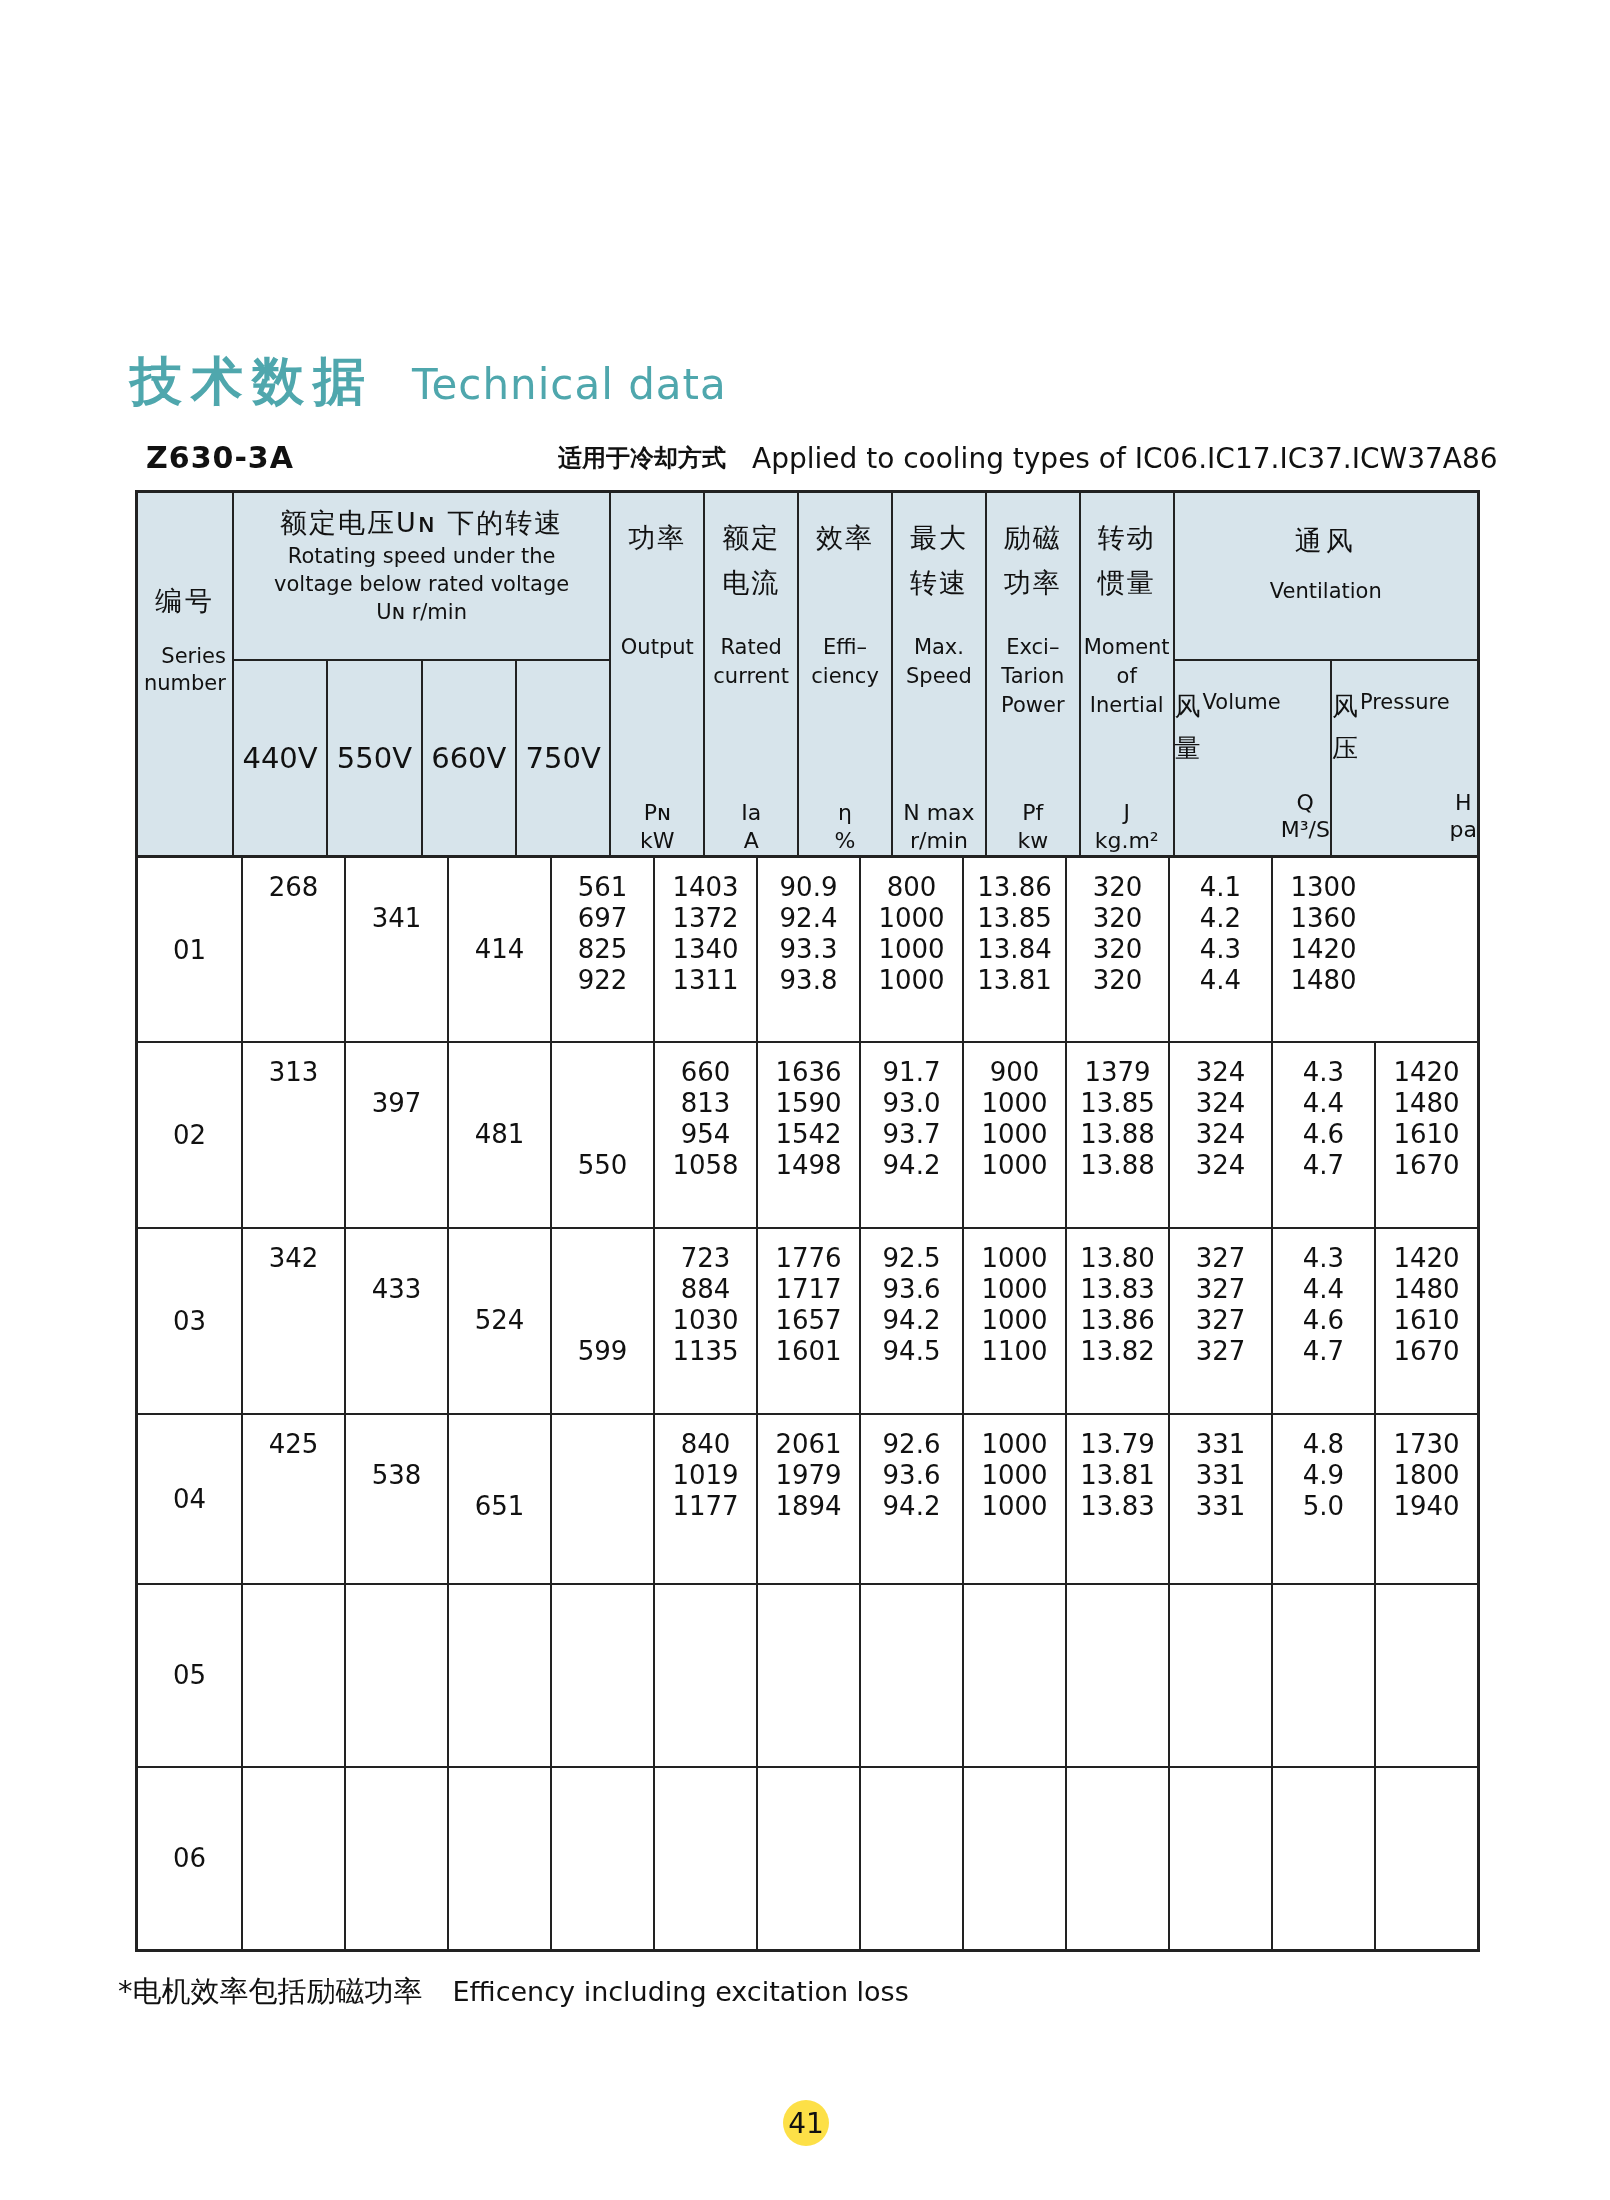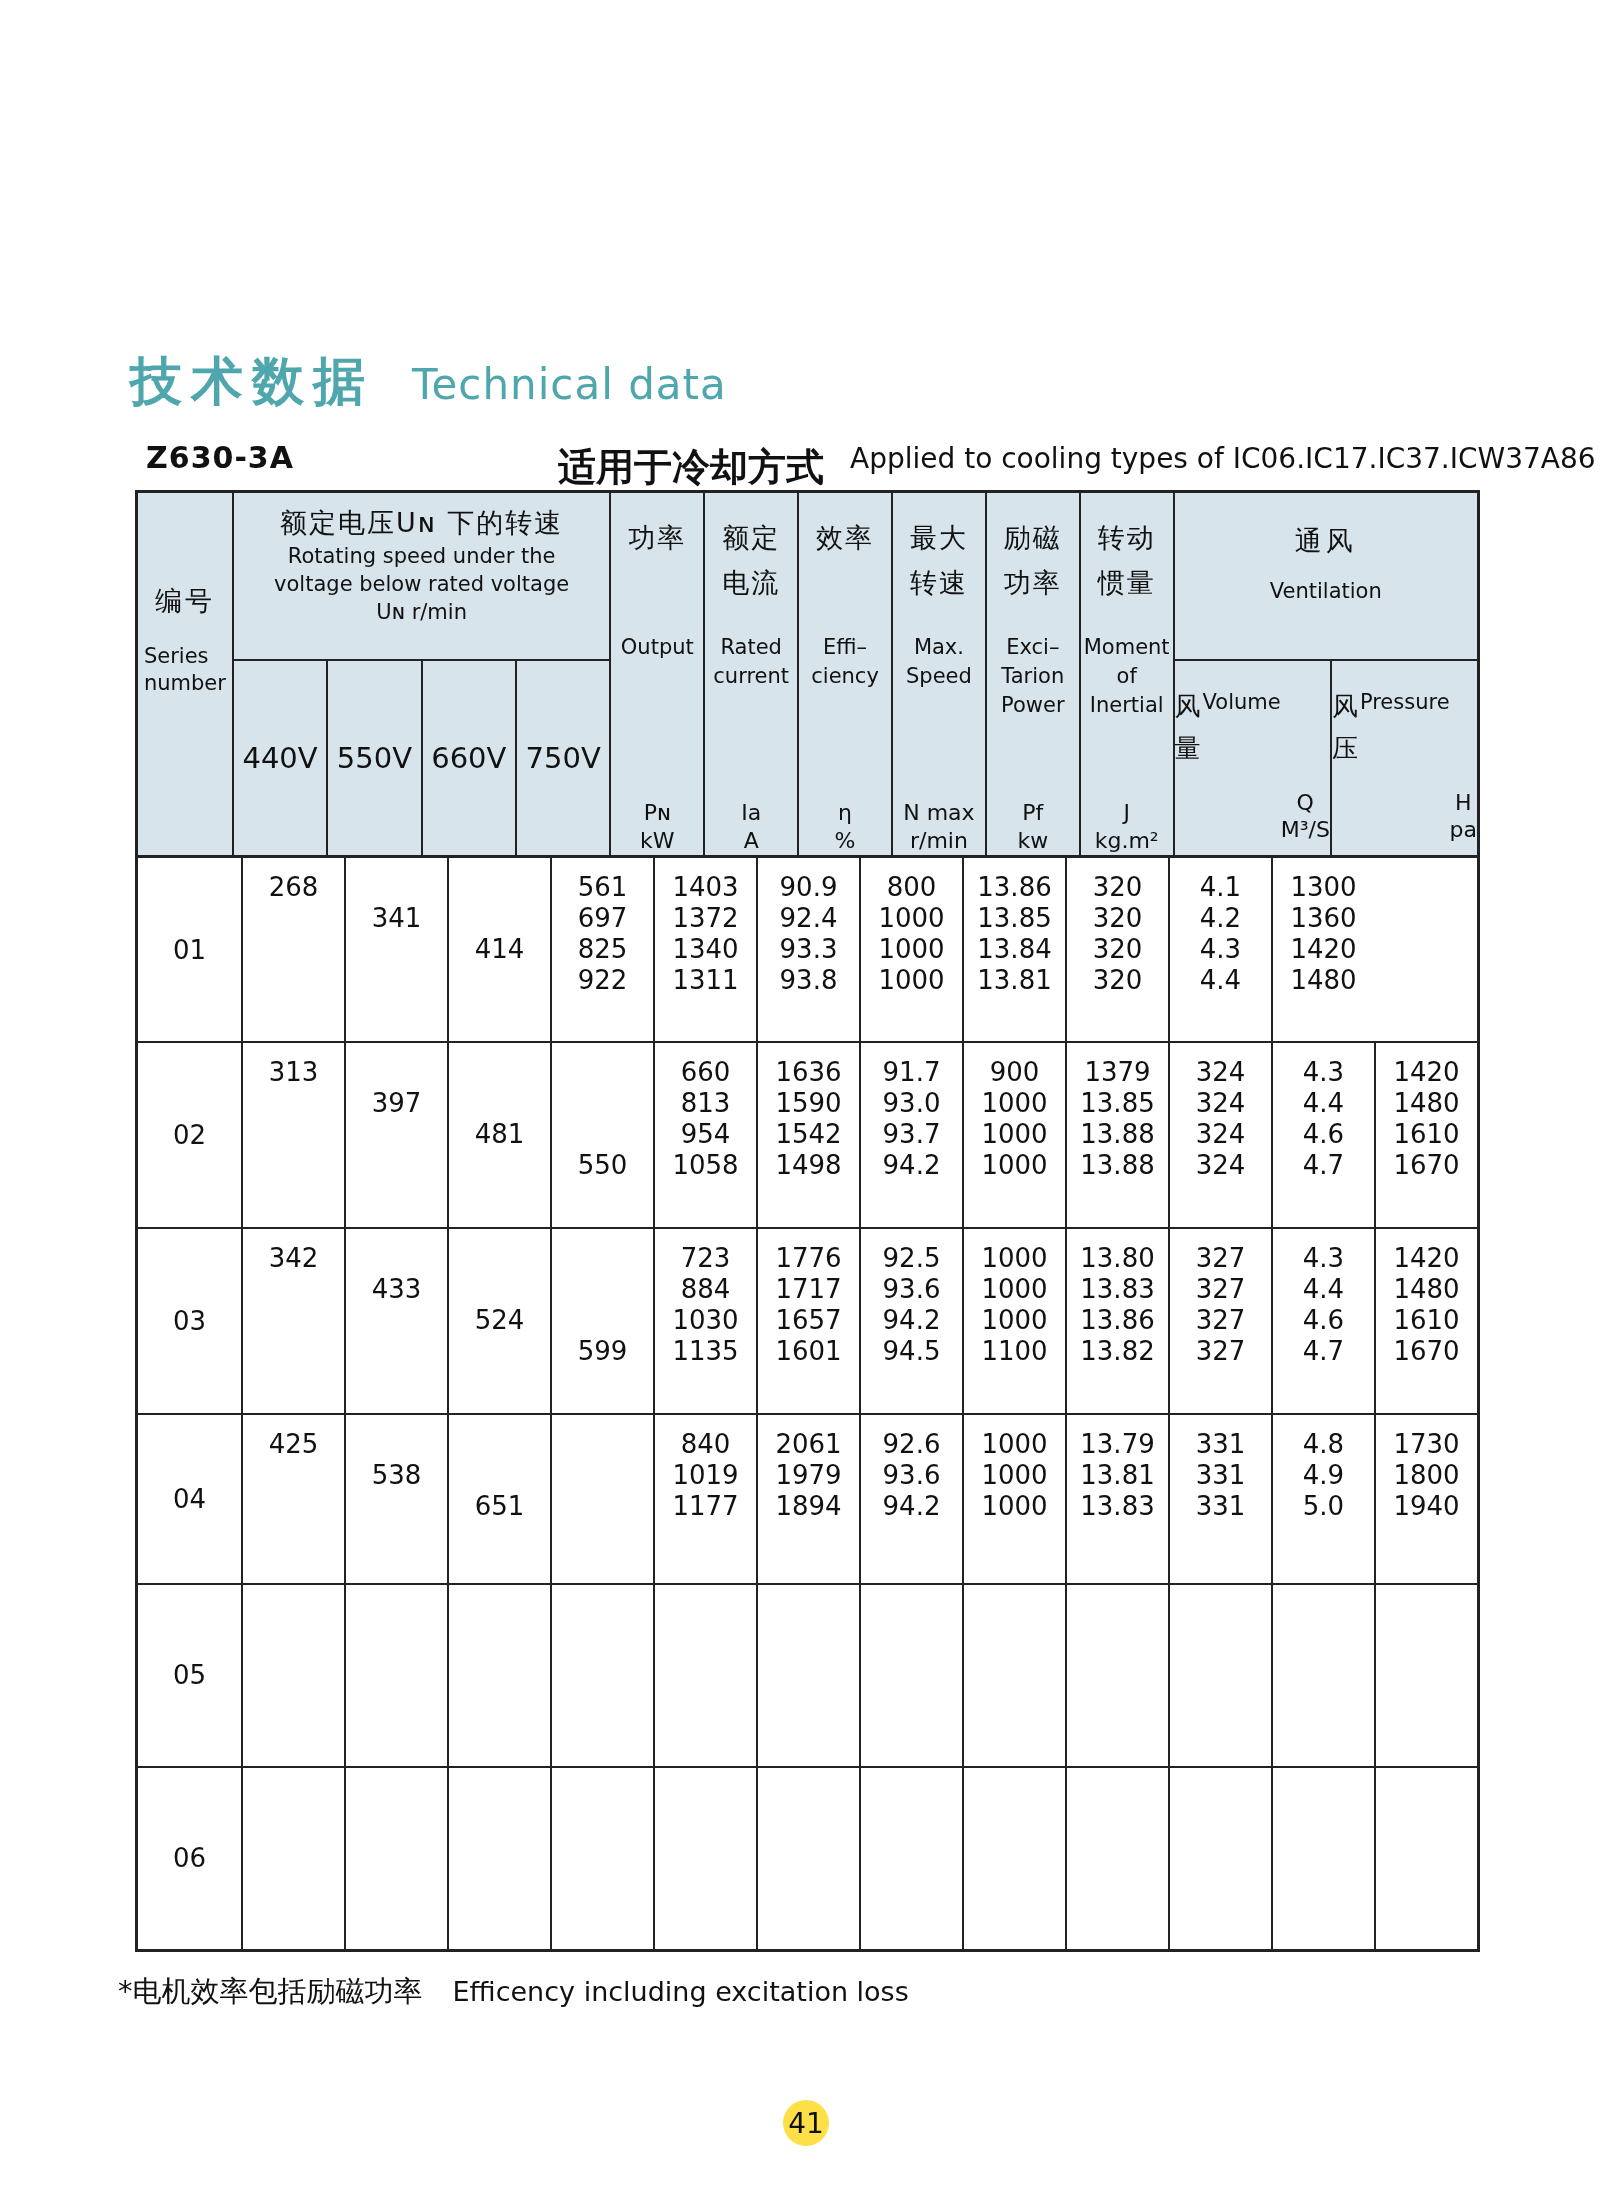--- a/index.html
+++ b/index.html
@@ -14,33 +14,33 @@
     position:relative;width:1610px;height:2200px;background:#ffffff;
     font-family:"DejaVu Sans","Liberation Sans",sans-serif;color:var(--ink);
     overflow:hidden;
   }
   
   #title-row{position:absolute;left:130px;top:348px;display:flex;align-items:baseline;gap:38px;}
   .title-zh{font-size:52px;font-weight:700;color:var(--accent);letter-spacing:9px;line-height:66px;}
   .title-en{font-size:42px;font-weight:400;color:var(--accent);letter-spacing:1px;}
   #model{position:absolute;left:146px;top:440px;font-size:30px;font-weight:700;letter-spacing:1px;}
   #cooling{position:absolute;left:558px;top:442px;display:flex;gap:26px;white-space:nowrap;}
-  #cooling .zh{font-size:38px;font-weight:700;}
+  #cooling .zh{font-size:24px;font-weight:700;}
   #cooling .en{font-size:28px;font-weight:400;}
   
   #table{
     position:absolute;left:135px;top:490px;width:1345px;height:1462px;
     border:3px solid var(--bc);
   }
   .thead{
     height:365px;background:var(--headbg);border-bottom:3px solid var(--bc);
     display:flex;
   }
   .bl{border-left:2px solid var(--bc);}
-  .h-series{flex:1 1 0;display:flex;flex-direction:column;align-items:center;text-align:left;padding-top:90px;}
+  .h-series{flex:1 1 0;display:flex;flex-direction:column;align-items:center;text-align:right;padding-top:90px;}
   .h-series .zh{font-size:27px;margin-bottom:24px;letter-spacing:3px;}
   .h-series .en{font-size:21px;line-height:27px;}
   .h-speed{flex:4 1 0;display:flex;flex-direction:column;}
   .h-speed-top{height:168px;border-bottom:2px solid var(--bc);text-align:center;padding-top:11px;}
   .h-speed-top .zh{font-size:27px;line-height:38px;letter-spacing:2px;}
   .h-speed-top .en{font-size:21px;line-height:28px;}
   .h-voltages{flex:1;display:flex;}
   .h-volt{flex:1 1 0;display:flex;align-items:center;justify-content:center;font-size:29px;}
   .data-cols{flex:6 1 0;display:flex;}
   .h-datacol{flex:1 1 0;display:flex;flex-direction:column;text-align:center;padding-top:22px;height:100%;}

